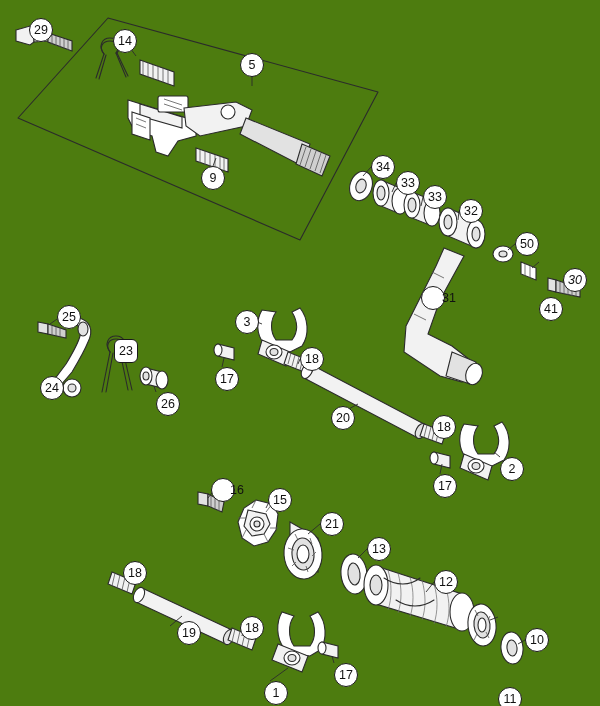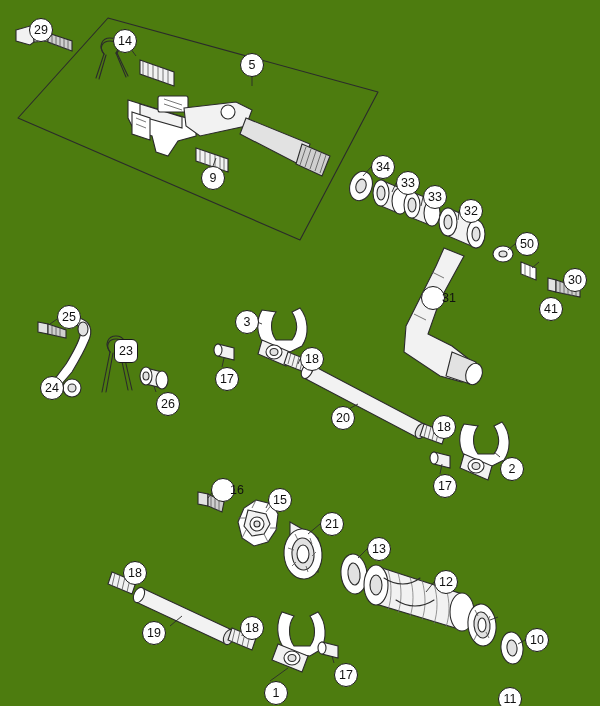--- a/index.html
+++ b/index.html
@@ -348,21 +348,21 @@
   <div class="callout" style="left:29px; top:18px;">29</div>
   <div class="callout" style="left:113px; top:29px;">14</div>
   <div class="callout" style="left:240px; top:53px;">5</div>
   <div class="callout" style="left:201px; top:166px;">9</div>
   <div class="callout" style="left:371px; top:155px;">34</div>
   <div class="callout" style="left:396px; top:171px;">33</div>
   <div class="callout" style="left:423px; top:185px;">33</div>
   <div class="callout" style="left:459px; top:199px;">32</div>
   <div class="callout" style="left:515px; top:232px;">50</div>
   <div class="callout" style="left:539px; top:250px;margin-top:47px;">41</div>
-  <div class="callout" style="left:563px; top:268px;">30</div>
+  <div class="callout" style="left:563px; top:268px;font-style:italic;">30</div>
   <div class="callout" style="left:421px; top:286px;padding-left:20px;">31</div>
   <div class="callout" style="left:57px; top:305px;">25</div>
   <div class="callout" style="left:235px; top:310px;">3</div>
   <div class="callout" style="left:114px; top:339px;border-radius:6px;">23</div>
   <div class="callout" style="left:300px; top:347px;">18</div>
   <div class="callout" style="left:40px; top:376px;">24</div>
   <div class="callout" style="left:215px; top:367px;">17</div>
   <div class="callout" style="left:156px; top:392px;">26</div>
   <div class="callout" style="left:331px; top:406px;">20</div>
   <div class="callout" style="left:432px; top:415px;">18</div>
@@ -370,17 +370,17 @@
   <div class="callout" style="left:433px; top:474px;">17</div>
   <div class="callout" style="left:211px; top:478px;padding-left:18px;">16</div>
   <div class="callout" style="left:268px; top:488px;">15</div>
   <div class="callout" style="left:320px; top:512px;">21</div>
   <div class="callout" style="left:367px; top:537px;">13</div>
   <div class="callout" style="left:123px; top:561px;">18</div>
   <div class="callout" style="left:434px; top:570px;">12</div>
   <div class="callout" style="left:240px; top:616px;">18</div>
   <div class="callout" style="left:498px; top:640px;margin-top:47px;">11</div>
   <div class="callout" style="left:525px; top:628px;">10</div>
-  <div class="callout" style="left:142px; top:621px;">19</div>
+  <div class="callout" style="left:177px; top:621px;">19</div>
   <div class="callout" style="left:334px; top:663px;">17</div>
   <div class="callout" style="left:264px; top:681px;">1</div>
 
 </div>
 
 </body></html>

